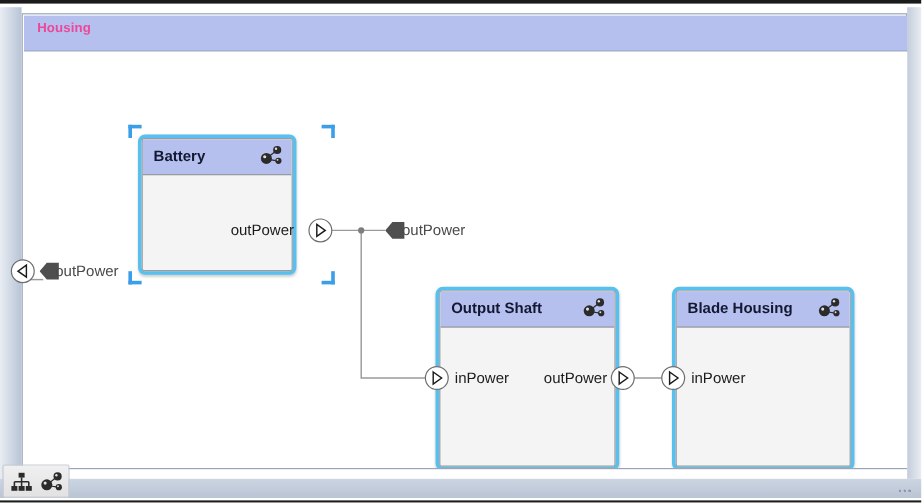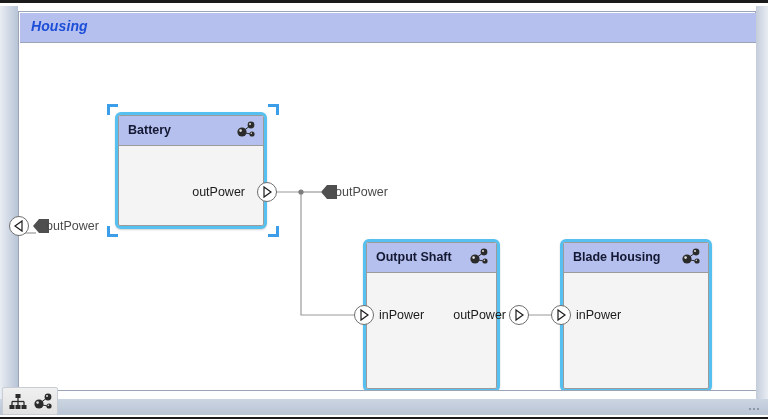--- a/index.html
+++ b/index.html
@@ -70,25 +70,24 @@
     position: absolute;
     left: 1px; top: 1px;
     width: 736px; height: 30px;
     background: #b6c0ee;
     border-bottom: 1px solid #9aa6b8;
     box-sizing: border-box;
   }
   .housing-title {
     position: absolute;
     left: 12px; top: 6px;
-    font-size: 14px;
+    font-size: 11px;
     font-weight: bold;
-    color: #1d4ed8;
+    color: #ec4899;
     letter-spacing: 0.1px;
-    font-style: italic;
   }
   .housing-canvas {
     position: absolute;
     left: 1px; top: 31px;
     width: 736px; height: 347px;
     background: #ffffff;
     overflow: hidden;
   }
 
   
@@ -226,21 +225,21 @@
           <circle cx="281" cy="149" r="2.6" fill="#7d7d7d"></circle>
         </svg>
 
         <div class="sel-wrap" style="left:87px; top:61px; width:172px; height:133px;">
           <div class="sel-h sel-tl"></div>
           <div class="sel-h sel-tr"></div>
           <div class="sel-h sel-bl"></div>
           <div class="sel-h sel-br"></div>
         </div>
 
-        <div class="block" style="left:95px; top:69px; width:152px; height:117px;">
+        <div class="block" style="left:95px; top:69px; width:132px; height:117px;">
           <div class="block-inner">
             <div class="block-header"></div>
             <div class="block-title">Battery</div>
             <span class="block-icon">
               <svg width="22" height="20" viewBox="0 0 22 20">
                 <circle cx="7" cy="12" r="4.6" fill="#2b2b2b"></circle>
                 <circle cx="5.6" cy="10.6" r="1.3" fill="#ffffff" opacity="0.85"></circle>
                 <circle cx="16" cy="5" r="3.4" fill="#2b2b2b"></circle>
                 <circle cx="15" cy="4" r="1" fill="#ffffff" opacity="0.85"></circle>
                 <circle cx="17" cy="14" r="2.6" fill="#2b2b2b"></circle>
@@ -259,21 +258,21 @@
           </svg>
         </div>
 
         <div class="flag" style="left:301px; top:141px;">
           <svg width="17" height="16" viewBox="0 0 17 16">
             <path d="M16,1 L6,1 L0,8 L6,15 L16,15 Z" fill="#4f4f4f"></path>
           </svg>
         </div>
         <div class="flag-label" style="left:315px; top:141px;">outPower</div>
 
-        <div class="block" style="left:343px; top:196px; width:137px; height:153px;">
+        <div class="block" style="left:343px; top:196px; width:153px; height:153px;">
           <div class="block-inner">
             <div class="block-header"></div>
             <div class="block-title">Output Shaft</div>
             <span class="block-icon">
               <svg width="22" height="20" viewBox="0 0 22 20">
                 <circle cx="7" cy="12" r="4.6" fill="#2b2b2b"></circle>
                 <circle cx="5.6" cy="10.6" r="1.3" fill="#ffffff" opacity="0.85"></circle>
                 <circle cx="16" cy="5" r="3.4" fill="#2b2b2b"></circle>
                 <circle cx="15" cy="4" r="1" fill="#ffffff" opacity="0.85"></circle>
                 <circle cx="17" cy="14" r="2.6" fill="#2b2b2b"></circle>

